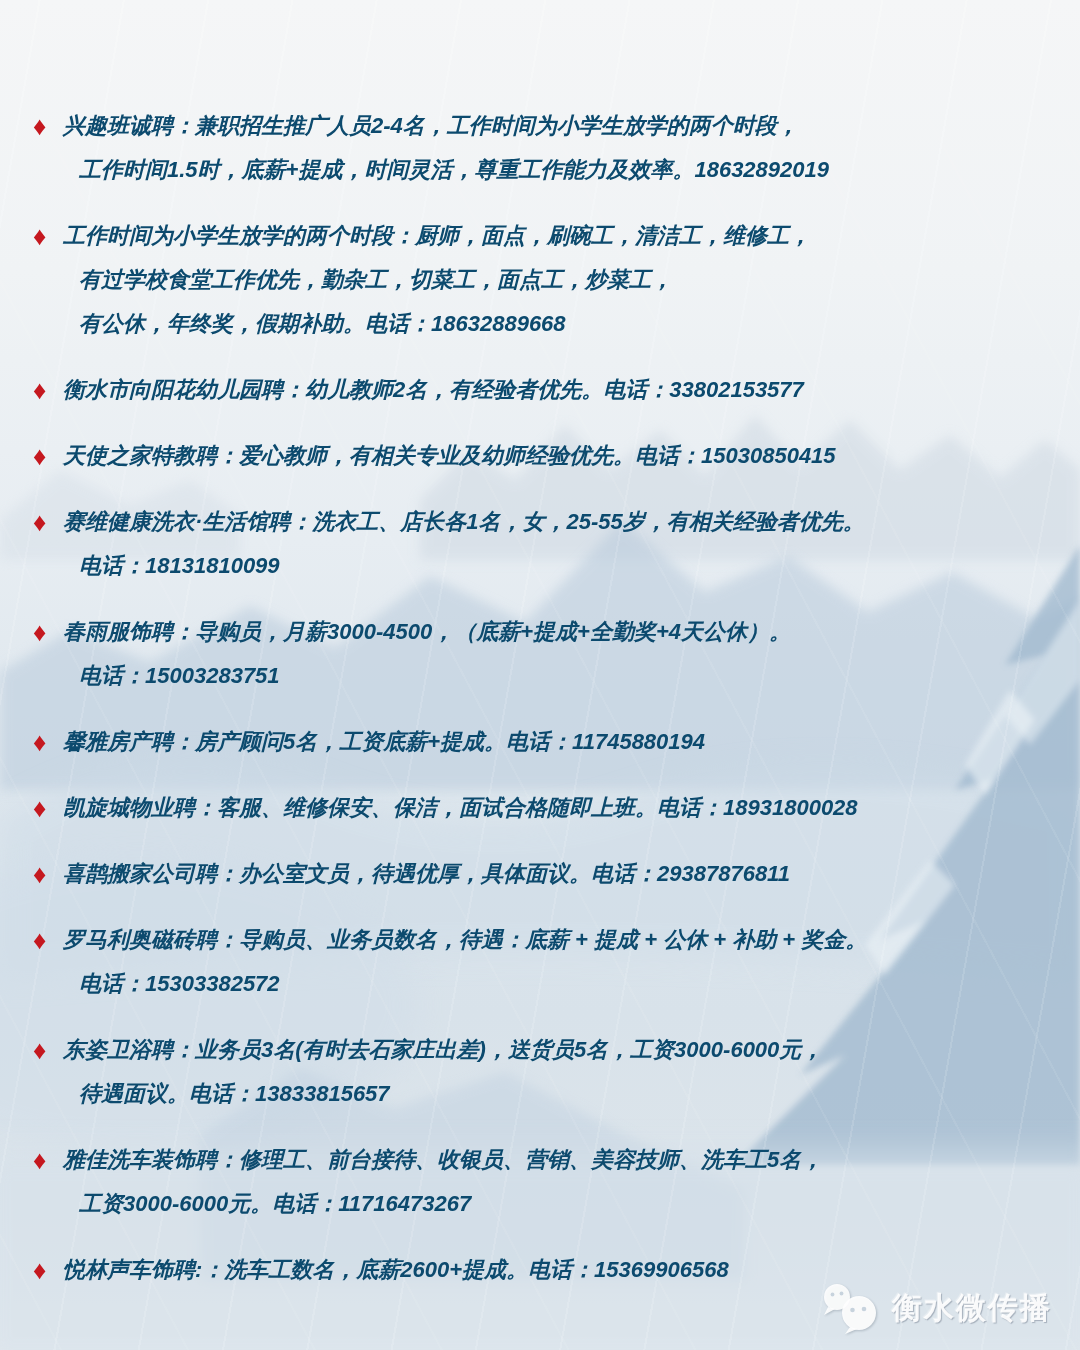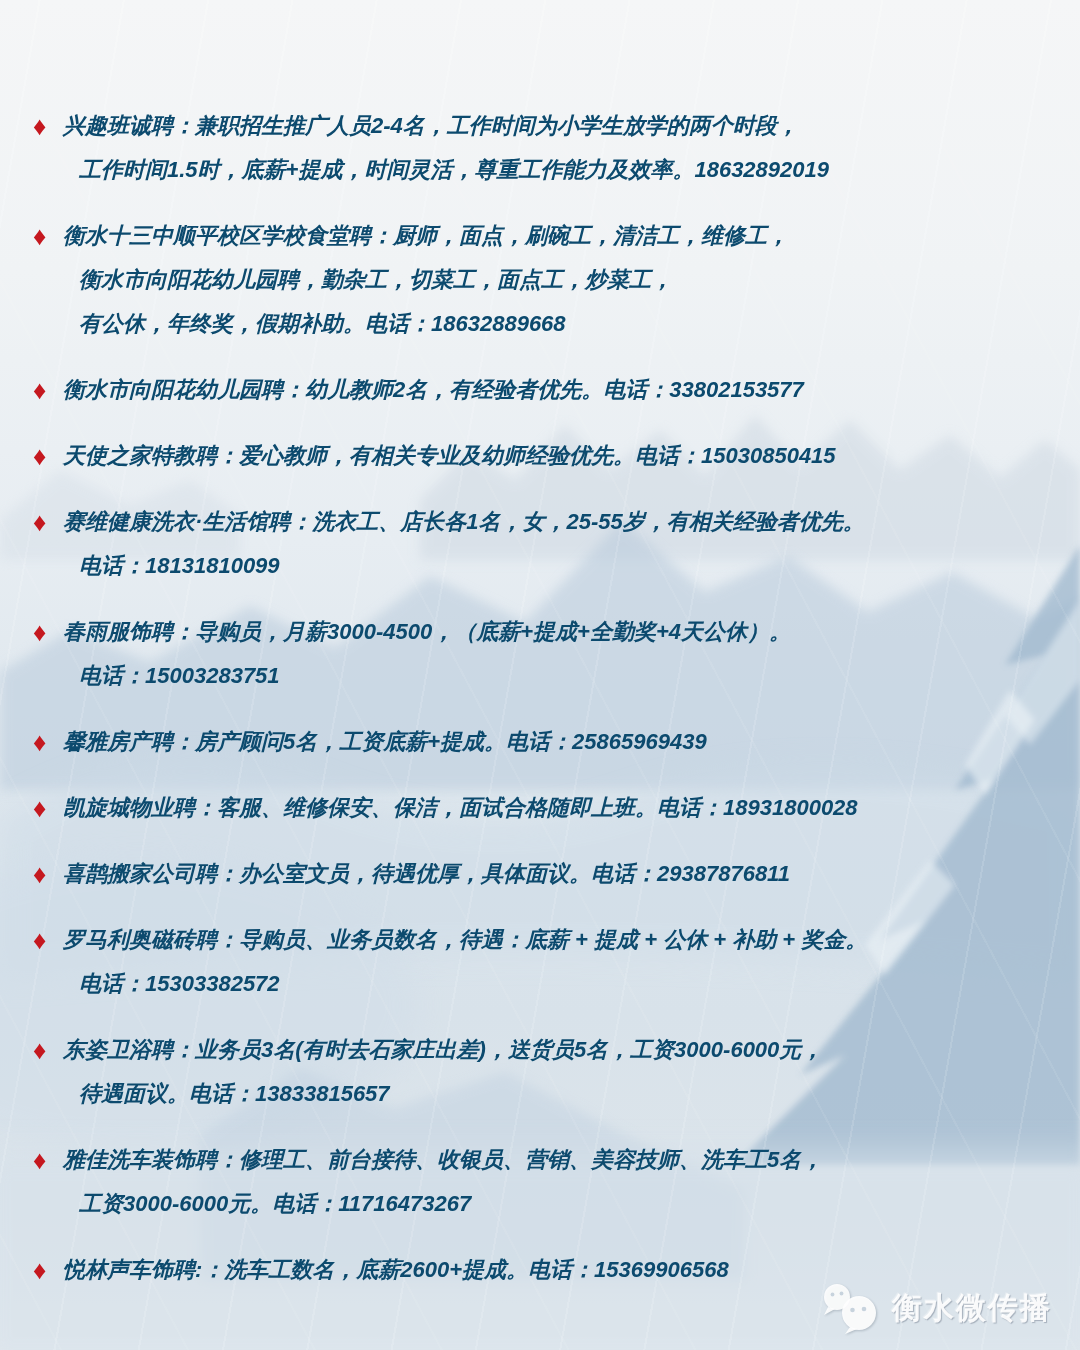--- a/index.html
+++ b/index.html
@@ -95,22 +95,22 @@
 <div class="content">
 
   <div class="listing">
     <span class="bullet">♦</span>
     <div class="line">兴趣班诚聘：兼职招生推广人员2-4名，工作时间为小学生放学的两个时段，</div>
     <div class="line cont">工作时间1.5时，底薪+提成，时间灵活，尊重工作能力及效率。18632892019</div>
   </div>
 
   <div class="listing">
     <span class="bullet">♦</span>
-    <div class="line">衡水十三中顺平校区学校食堂聘：厨师，面点，刷碗工，清洁工，维修工，</div>
-    <div class="line cont">衡水市向阳花幼儿园聘，勤杂工，切菜工，面点工，炒菜工，</div>
+    <div class="line">工作时间为小学生放学的两个时段：厨师，面点，刷碗工，清洁工，维修工，</div>
+    <div class="line cont">有过学校食堂工作优先，勤杂工，切菜工，面点工，炒菜工，</div>
     <div class="line cont">有公休，年终奖，假期补助。电话：18632889668</div>
   </div>
 
   <div class="listing">
     <span class="bullet">♦</span>
     <div class="line">衡水市向阳花幼儿园聘：幼儿教师2名，有经验者优先。电话：33802153577</div>
   </div>
 
   <div class="listing">
     <span class="bullet">♦</span>
@@ -124,21 +124,21 @@
   </div>
 
   <div class="listing">
     <span class="bullet">♦</span>
     <div class="line">春雨服饰聘：导购员，月薪3000-4500，（底薪+提成+全勤奖+4天公休）。</div>
     <div class="line cont">电话：15003283751</div>
   </div>
 
   <div class="listing">
     <span class="bullet">♦</span>
-    <div class="line">馨雅房产聘：房产顾问5名，工资底薪+提成。电话：25865969439</div>
+    <div class="line">馨雅房产聘：房产顾问5名，工资底薪+提成。电话：11745880194</div>
   </div>
 
   <div class="listing">
     <span class="bullet">♦</span>
     <div class="line">凯旋城物业聘：客服、维修保安、保洁，面试合格随即上班。电话：18931800028</div>
   </div>
 
   <div class="listing">
     <span class="bullet">♦</span>
     <div class="line">喜鹊搬家公司聘：办公室文员，待遇优厚，具体面议。电话：29387876811</div>

